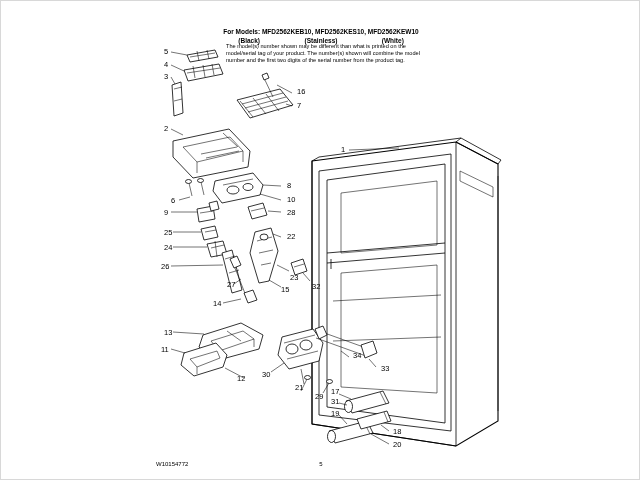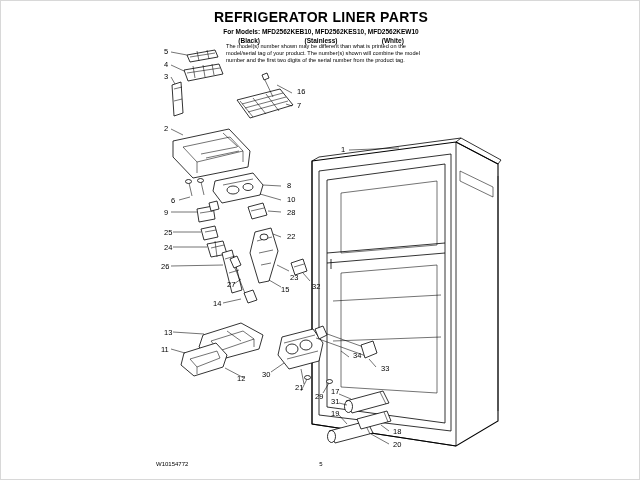--- a/index.html
+++ b/index.html
@@ -49,21 +49,20 @@
   .ln2{fill:none;stroke:#000;stroke-width:1.1;}
   .thin{fill:none;stroke:#000;stroke-width:.55;}
   .fillwhite{fill:#fff;stroke:#000;stroke-width:.8;}
   .lbl{font-family:"Liberation Sans", sans-serif;font-size:7.5px;fill:#000;}
 </style>
 </head>
 <body>
 
 <div id="page">
 
-  <div class="title">REFRIGERATOR LINER PARTS</div>
   <div class="models">For Models: MFD2562KEB10, MFD2562KES10, MFD2562KEW10</div>
   <div class="finishes">
     <span class="fin-a">(Black)</span>
     <span class="fin-b">(Stainless)</span>
     <span class="fin-c">(White)</span>
   </div>
   <div class="note">The model(s) number shown may be different than what is printed on the model/serial tag of your product. The number(s) shown will combine the model number and the first two digits of the serial number from the product tag.</div>
 
   <svg class="diagram" viewBox="0 0 640 480">
 

